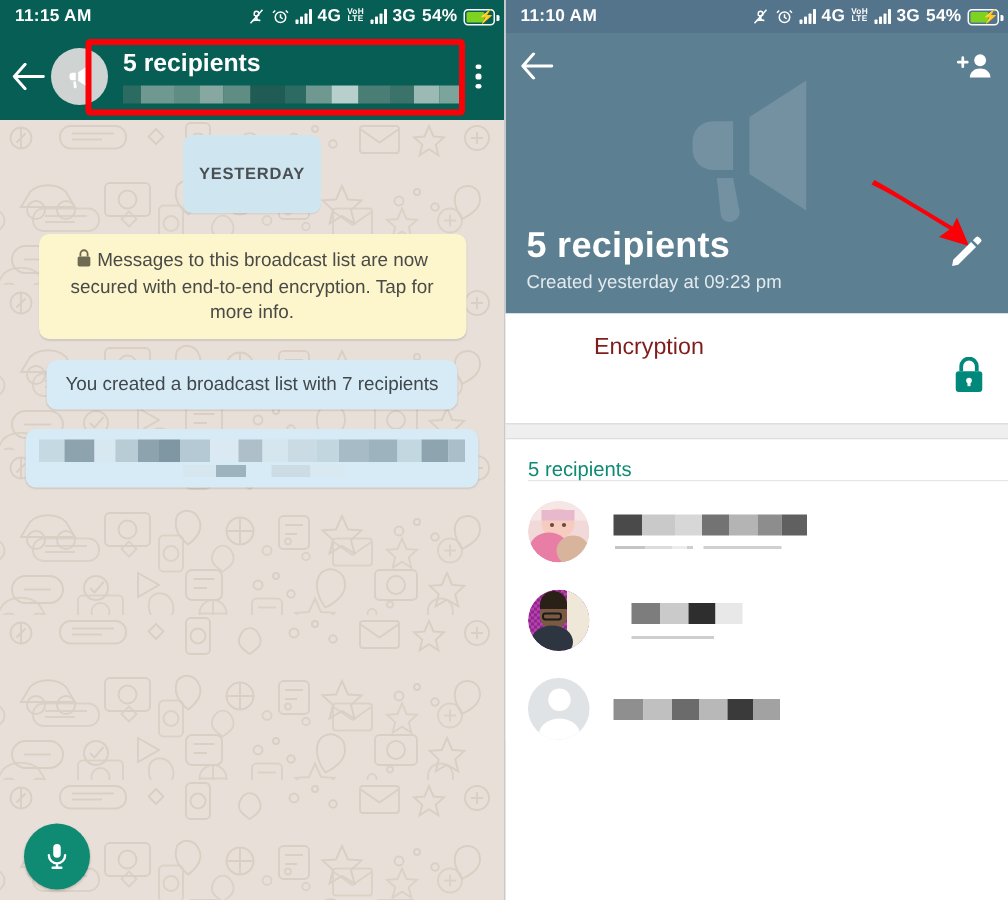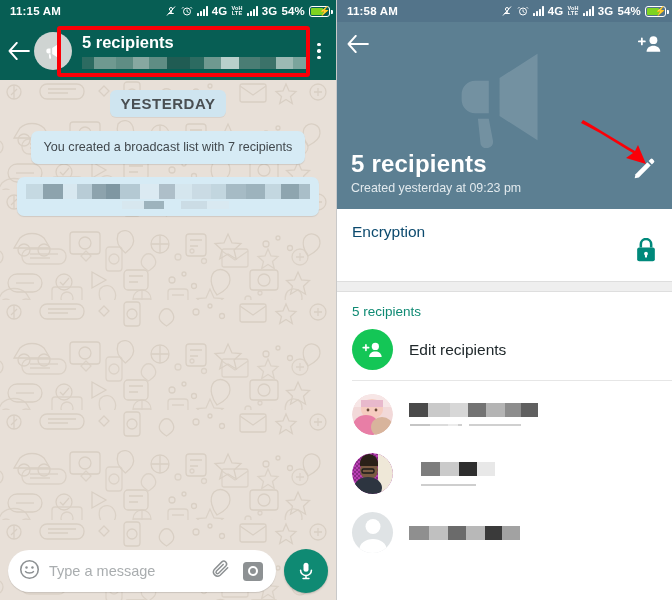--- a/index.html
+++ b/index.html
@@ -63,22 +63,22 @@
   
   .chat-body{
     position:absolute;left:0;right:0;top:80px;bottom:0;
     background:#e8e0d8;overflow:hidden;
   }
   .doodles{position:absolute;inset:0;opacity:.55;}
   .chat-scroll{position:relative;padding-top:10px;}
 
   .daychip{
     margin:0 auto;width:fit-content;background:#cfe5f0;color:#4a4f52;
-    font-size:15px;font-weight:bold;letter-spacing:.5px;
-    padding:5px 11px;border-radius:6px;box-shadow:0 1px 0 rgba(0,0,0,.06);
+    font-size:11px;font-weight:bold;letter-spacing:.5px;
+    padding:20px 11px;border-radius:6px;box-shadow:0 1px 0 rgba(0,0,0,.06);
   }
   .bubble{
     margin:14px auto 0;background:#fdf6cd;border-radius:7px;
     padding:9px 12px;box-shadow:0 1px 1px rgba(0,0,0,.1);
     width:285px;box-sizing:border-box;color:#4a4a46;font-size:12.6px;line-height:17px;text-align:center;
   }
   .bubble .lk{display:inline-block;vertical-align:-1px;margin-right:4px;}
   .bubble-blue{
     margin:14px auto 0;background:#d6ebf5;border-radius:7px;
     padding:8px 13px;box-shadow:0 1px 1px rgba(0,0,0,.1);
@@ -129,21 +129,21 @@
   .hero-texts{position:absolute;left:14px;bottom:14px;}
   .hero-title{color:#fff;font-size:24px;font-weight:bold;line-height:28px;letter-spacing:.2px;}
   .hero-sub{color:#e2eaee;font-size:12.4px;margin-top:3px;}
   .pencil{position:absolute;right:16px;bottom:24px;}
   .arrow{position:absolute;right:22px;bottom:38px;}
 
   .sect{background:#fff;padding:13px 15px 15px;position:relative;}
   .sect-sep{height:9px;background:#efefef;border-top:1px solid #dedede;border-bottom:1px solid #dedede;}
   .enc-row{display:flex;align-items:flex-start;}
   .enc-col{flex:1;padding-right:14px;}
-  .enc-title{font-size:15.5px;color:#0c4a6e;line-height:20px;}
+  .enc-title{font-size:15.5px;color:#7f1d1d;line-height:20px;margin-left:44px;}
   .enc-desc{font-size:12.6px;color:#7c8285;line-height:17px;margin-top:3px;}
   .enc-lock{margin-top:16px;flex:0 0 auto;}
 
   .recip-label{color:#0f8a73;font-size:13.5px;padding:12px 15px 0;background:#fff;}
   .row{display:flex;align-items:center;padding:10px 15px;background:#fff;}
   .row-divider{height:1px;background:#e6e6e6;margin-left:15px;}
   .av{width:41px;height:41px;border-radius:50%;flex:0 0 auto;overflow:hidden;position:relative;}
   .av-green{background:#14c656;display:flex;align-items:center;justify-content:center;}
   .row-label{margin-left:16px;font-size:15.5px;color:#20292c;}
   .row-redact{margin-left:16px;flex:1;}
@@ -292,20 +292,28 @@
             <use href="#dd" x="0" y="0"></use>
               <use href="#dd" x="-18" y="55" opacity=".85"></use>
           </pattern>
         </defs>
         <rect width="336" height="520" fill="url(#pat)"></rect>
       </svg>
 
       <div class="chat-scroll">
         <div class="daychip">YESTERDAY</div>
 
+        <div class="bubble">
+          <span class="lk">
+            <svg width="10" height="12" viewBox="0 0 14 17">
+                <rect x="1" y="7" width="12" height="9.5" rx="1.6" fill="#6f6b52"></rect>
+                <path d="M3.6 7V4.6a3.4 3.4 0 0 1 6.8 0V7" fill="none" stroke="#6f6b52" stroke-width="1.7"></path>
+              </svg>
+          </span><span>Messages to this broadcast list are now secured with end-to-end encryption. Tap for more info.</span>
+        </div>
 
         <div class="bubble-blue">You created a broadcast list with 7 recipients</div>
 
         <div class="bubble-redact">
           <div class="redline">
             <span style="width:18px;background:#c5d9e2"></span>
               <span style="width:22px;background:#8da3ad"></span>
             <span style="width:15px;background:#d8e8f0"></span>
               <span style="width:16px;background:#b8ccd6"></span>
             <span style="width:15px;background:#8da3ad"></span>
@@ -327,53 +335,34 @@
             <span style="width:22px;background:#d7e7ef"></span>
               <span style="width:20px;background:#9db3bd"></span>
             <span style="width:17px;background:transparent"></span>
             <span style="width:26px;background:#cbdce5"></span>
               <span style="width:22px;background:#d9e9f1"></span>
           </div>
         </div>
       </div>
 
       <div class="composer">
-        <div class="inputpill">
-          <span>
-            <svg width="21" height="21" viewBox="0 0 24 24">
-                <circle cx="12" cy="12" r="10" fill="none" stroke="#8d9193" stroke-width="1.8"></circle>
-                <circle cx="8.6" cy="9.6" r="1.4" fill="#8d9193"></circle>
-                <circle cx="15.4" cy="9.6" r="1.4" fill="#8d9193"></circle>
-                <path d="M7.5 14.4c1.2 2 7.8 2 9 0" fill="none" stroke="#8d9193" stroke-width="1.8" stroke-linecap="round"></path>
-              </svg>
-          </span>
-          <span class="placeholder">Type a message</span>
-          <span class="clip">
-            <svg width="20" height="20" viewBox="0 0 24 24">
-                <path d="M20 10.5 11 19.5a5 5 0 0 1-7-7l9-9a3.4 3.4 0 0 1 4.8 4.8l-9 9a1.8 1.8 0 0 1-2.5-2.5l8.3-8.3" fill="none" stroke="#8d9193" stroke-width="1.8" stroke-linecap="round"></path>
-              </svg>
-          </span>
-          <span class="camera">
-              <b></b>
-            </span>
-        </div>
         <div class="micbtn">
           <svg width="20" height="20" viewBox="0 0 24 24">
               <rect x="9" y="2" width="6" height="11" rx="3" fill="#fff"></rect>
               <path d="M5.5 11a6.5 6.5 0 0 0 13 0M12 17.5V21M8.5 21h7" fill="none" stroke="#fff" stroke-width="1.9" stroke-linecap="round"></path>
             </svg>
         </div>
       </div>
     </div>
   </div>
 
   <div class="panel panel-right">
 
     <div class="statusbar" style="background:#53748a;">
-      <div class="sb-left sb-txt">11:58 AM</div>
+      <div class="sb-left sb-txt">11:10 AM</div>
       <div class="sb-right">
         <span class="sb-ico">
           <svg width="12" height="12" viewBox="0 0 24 24">
               <path fill="none" stroke="#fff" stroke-width="2" d="M7 17h10a2 2 0 0 1-2-7V8a3 3 0 0 0-6 0v2a2 2 0 0 1-2 7z"></path>
               <line x1="4" y1="21" x2="20" y2="3" stroke="#fff" stroke-width="2"></line>
             </svg>
         </span>
         <span class="sb-ico">
           <svg width="12" height="12" viewBox="0 0 24 24">
               <circle cx="12" cy="13" r="7" fill="none" stroke="#fff" stroke-width="2"></circle>
@@ -457,30 +446,20 @@
               <rect x="7.2" y="12.4" width="1.6" height="3" fill="#fff"></rect>
             </svg>
         </span>
       </div>
     </div>
 
     <div class="sect-sep"></div>
 
     <div class="recip-label">5 recipients</div>
 
-    <div class="row">
-      <span class="av av-green">
-        <svg width="22" height="18" viewBox="0 0 28 22">
-            <circle cx="17" cy="6.5" r="4.6" fill="#fff"></circle>
-            <path d="M9 20c0-4.4 3.6-7 8-7s8 2.6 8 7z" fill="#fff"></path>
-            <path d="M5 4.5v7M1.5 8h7" stroke="#fff" stroke-width="2.1" stroke-linecap="round"></path>
-          </svg>
-      </span>
-      <span class="row-label">Edit recipients</span>
-    </div>
 
     <div class="row-divider"></div>
 
     <div class="row" style="padding-top:13px;padding-bottom:6px;">
       <span class="av">
         <svg width="41" height="41" viewBox="0 0 41 41">
             <defs>
               <clipPath id="c1">
                 <circle cx="20.5" cy="20.5" r="20.5"></circle>
               </clipPath>

